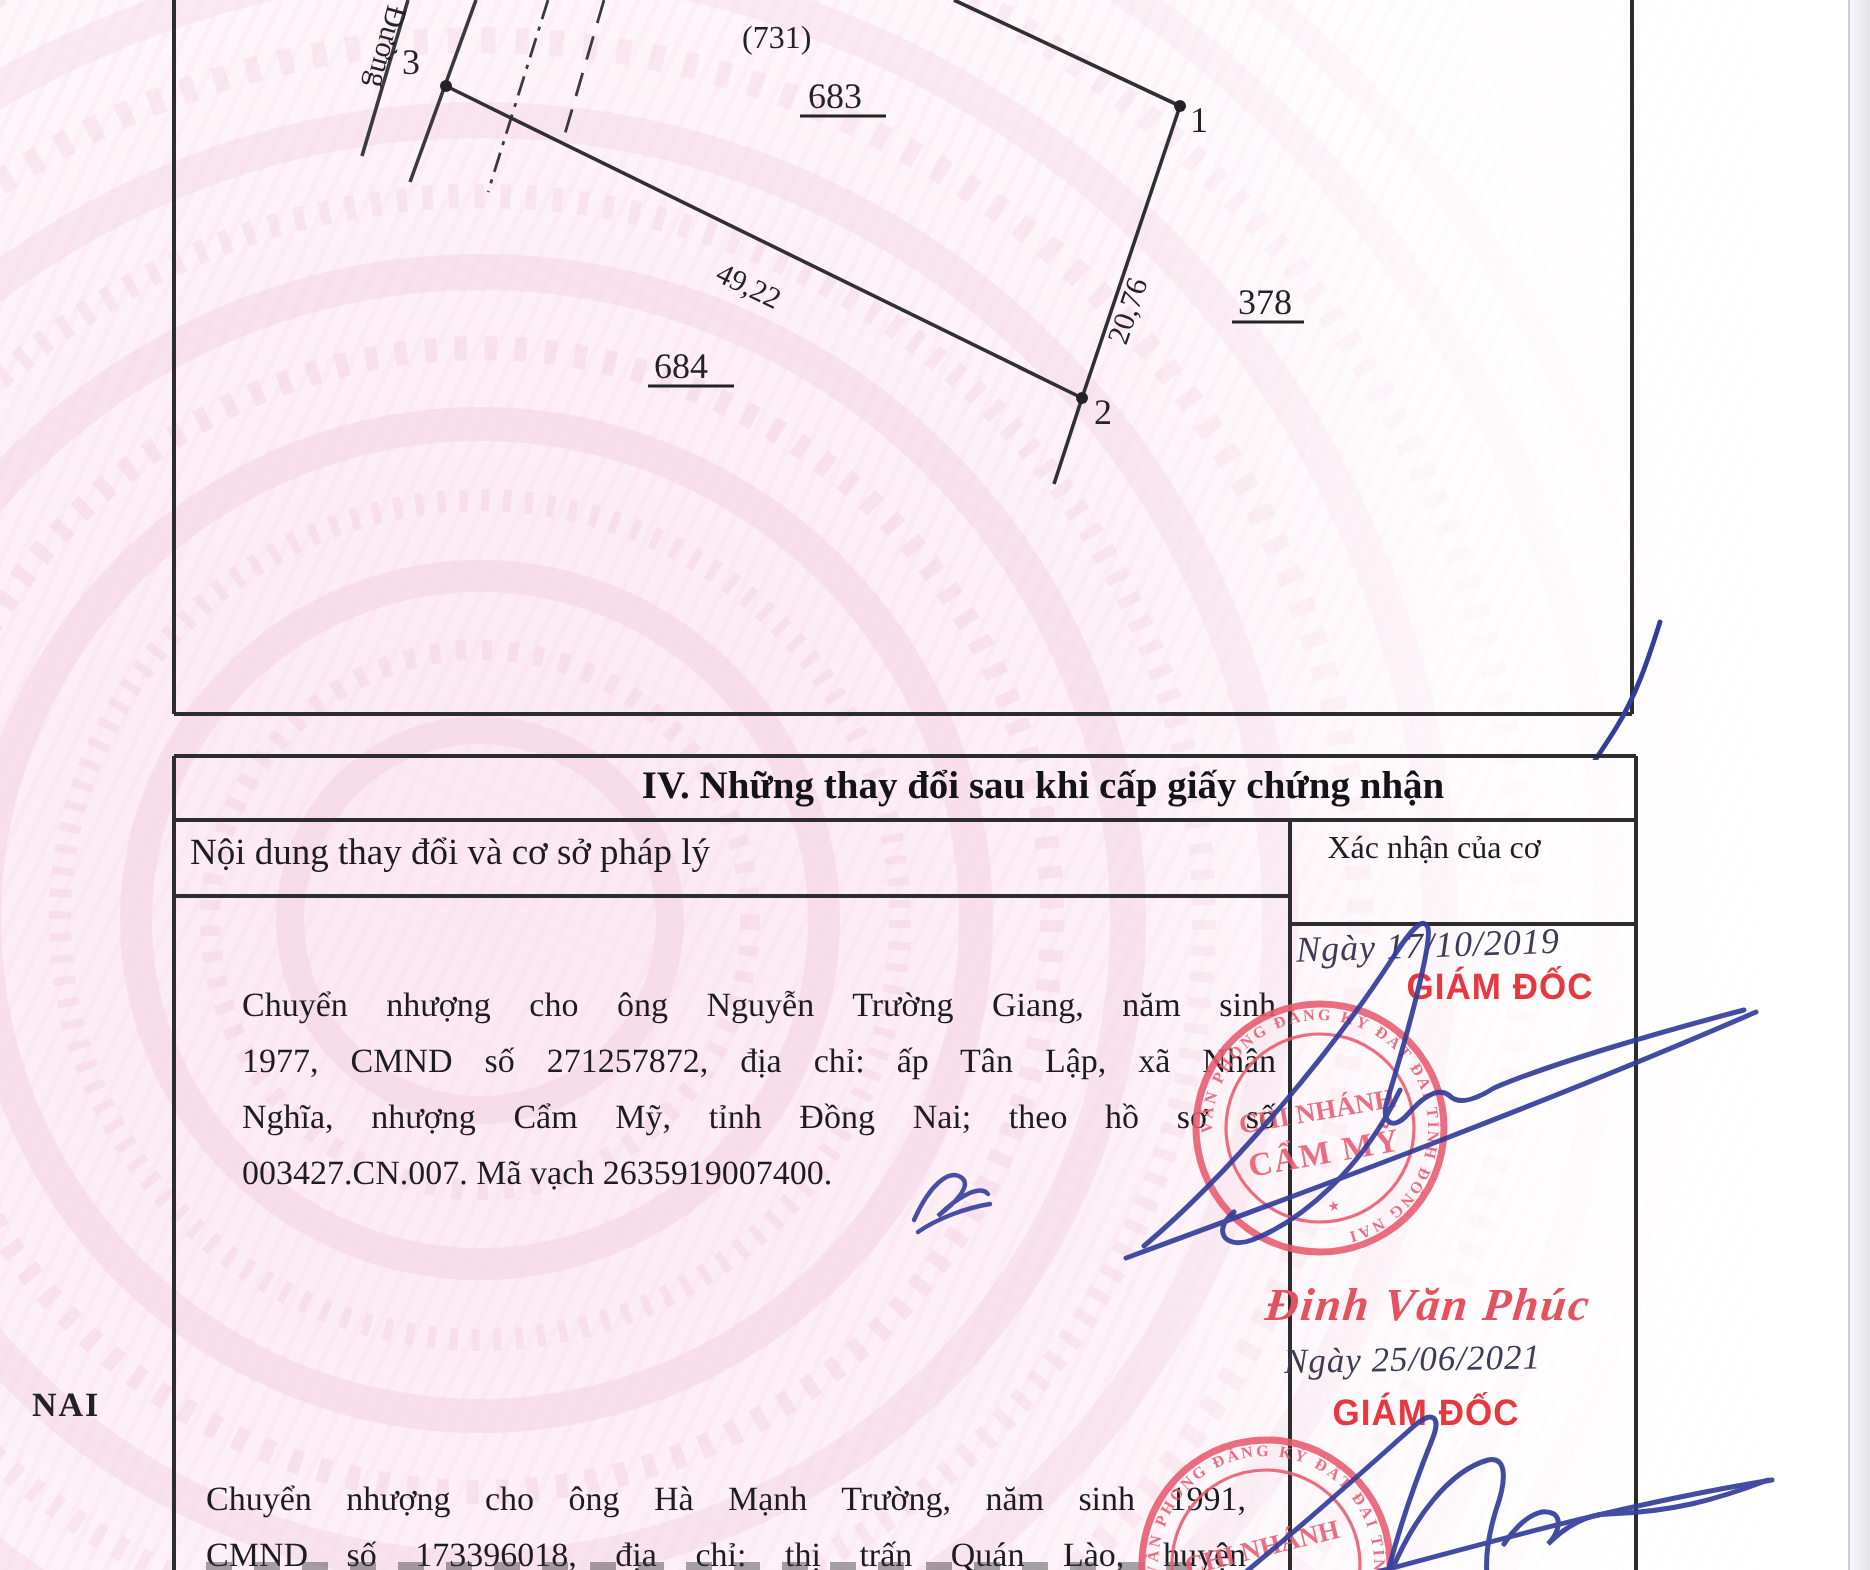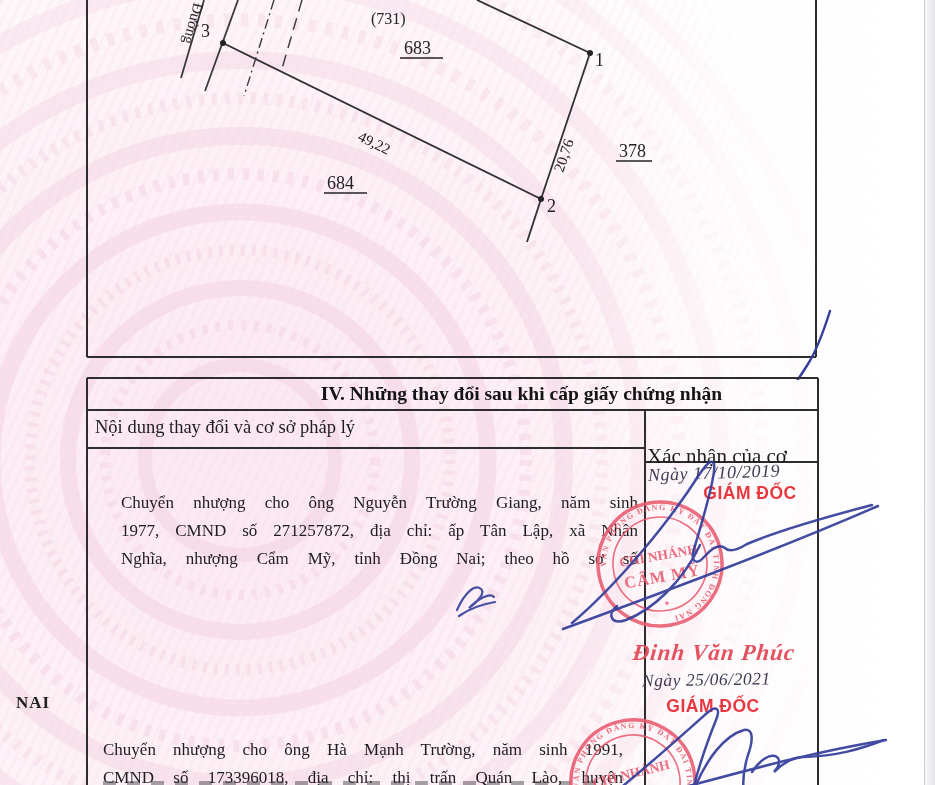--- a/index.html
+++ b/index.html
@@ -17,21 +17,21 @@
     background:linear-gradient(90deg, rgba(255,255,255,0) 0, rgba(255,255,255,.55) 40%, rgba(255,255,255,.92) 78%, #ffffff 100%);}
   .page-edge{left:924px;top:0;width:11px;height:785px;
     background:linear-gradient(90deg,#f7f7fa,#e2e2e9);border-left:1px solid #cccdd6;}
 
   
   .doc-line{color:#1d1d20;font-size:17px;line-height:28px;white-space:nowrap;}
   .just{text-align:justify;text-align-last:justify;white-space:normal;height:28px;overflow:hidden;}
   .section-title{left:87px;top:383px;width:869px;text-align:center;font-weight:bold;
                  font-size:19.5px;color:#141416;}
   .colhead-left{left:95px;top:417px;width:542px;text-align:left;font-size:18.5px;color:#1d1d20;}
-  .colhead-right{left:647px;top:414px;width:140px;text-align:center;font-size:21px;line-height:21.5px;color:#1d1d20;margin-top:32px;}
+  .colhead-right{left:647px;top:414px;width:140px;text-align:center;font-size:16px;line-height:21.5px;color:#1d1d20;}
   .hand{font-style:italic;color:#3c3c55;letter-spacing:.5px;}
   .red-title{color:#e8383f;font-weight:bold;font-size:17.5px;letter-spacing:.5px;text-align:center;
              font-family:"Liberation Sans","DejaVu Sans",sans-serif;transform:scaleY(1.05);}
   .signer{color:#e4515f;font-weight:bold;font-style:italic;font-size:23px;text-align:center;
           transform:skewX(-6deg);letter-spacing:1px;}
   .margin-label{left:16px;top:693px;font-weight:bold;font-size:17px;color:#222;letter-spacing:1px;}
   .clip-strip{left:103px;top:781px;width:498px;height:4px;opacity:.45;
     background:repeating-linear-gradient(90deg,#3a3a3e 0 13px,transparent 13px 24px);}
 </style>
 </head>
@@ -114,20 +114,21 @@
   <div class="abs section-title">IV. Những thay đổi sau khi cấp giấy chứng nhận</div>
   <div class="abs colhead-left">Nội dung thay đổi và cơ sở pháp lý</div>
   <div class="abs colhead-right">
     <div>Xác nhận của cơ</div>
   </div>
 
   <div class="abs" style="left:121px;top:489px;width:517px">
     <div class="doc-line just">Chuyển nhượng cho ông Nguyễn Trường Giang, năm sinh</div>
     <div class="doc-line just">1977, CMND số 271257872, địa chỉ: ấp Tân Lập, xã Nhân</div>
     <div class="doc-line just">Nghĩa, nhượng Cẩm Mỹ, tỉnh Đồng Nai; theo hồ sơ số</div>
+    <div class="doc-line">003427.CN.007. Mã vạch 2635919007400.</div>
   </div>
   <svg class="abs" style="left:445px;top:580px" width="70" height="45">
     <path d="M 12,30 C 20,12 30,4 36,9 C 41,13 32,22 24,28 C 33,19 45,12 49,17 M 14,36 C 24,29 38,24 50,22" fill="none" stroke-width="2.2" stroke-linecap="round" opacity=".9" stroke="#333d9b"></path>
   </svg>
 
   <div class="abs hand" style="left:648px;top:462px;width:168px;font-size:18px;transform:rotate(-2deg)">Ngày 17/10/2019</div>
   <div class="abs red-title" style="left:700px;top:483px;width:100px">GIÁM ĐỐC</div>
 
   <svg class="abs" style="left:590px;top:494px" width="142" height="142">
     <g transform="rotate(-10 70 70)" fill="#e95a6f" opacity=".88">

